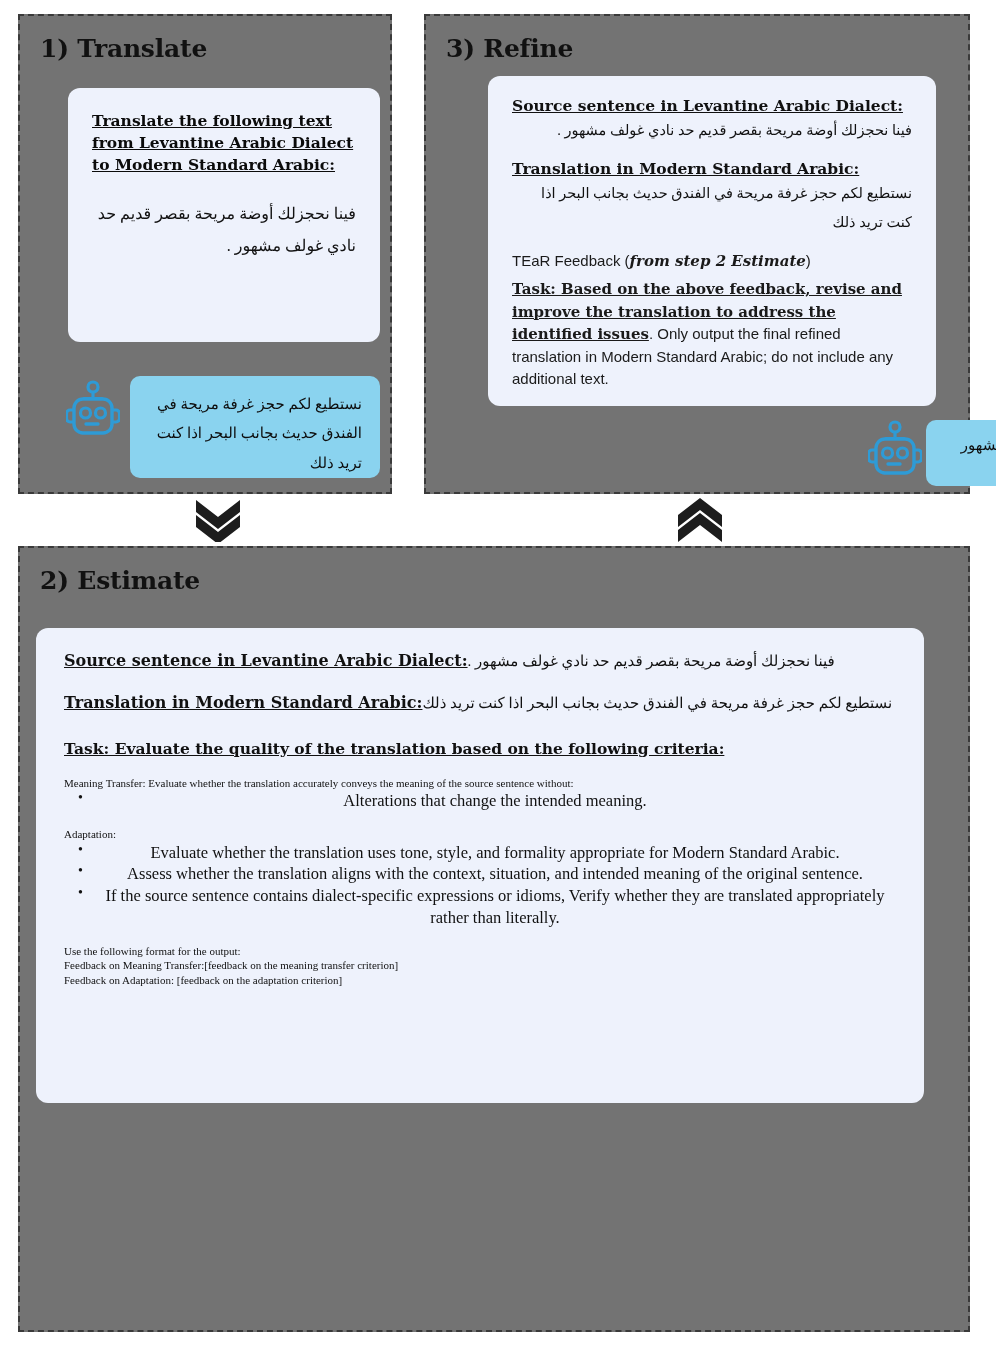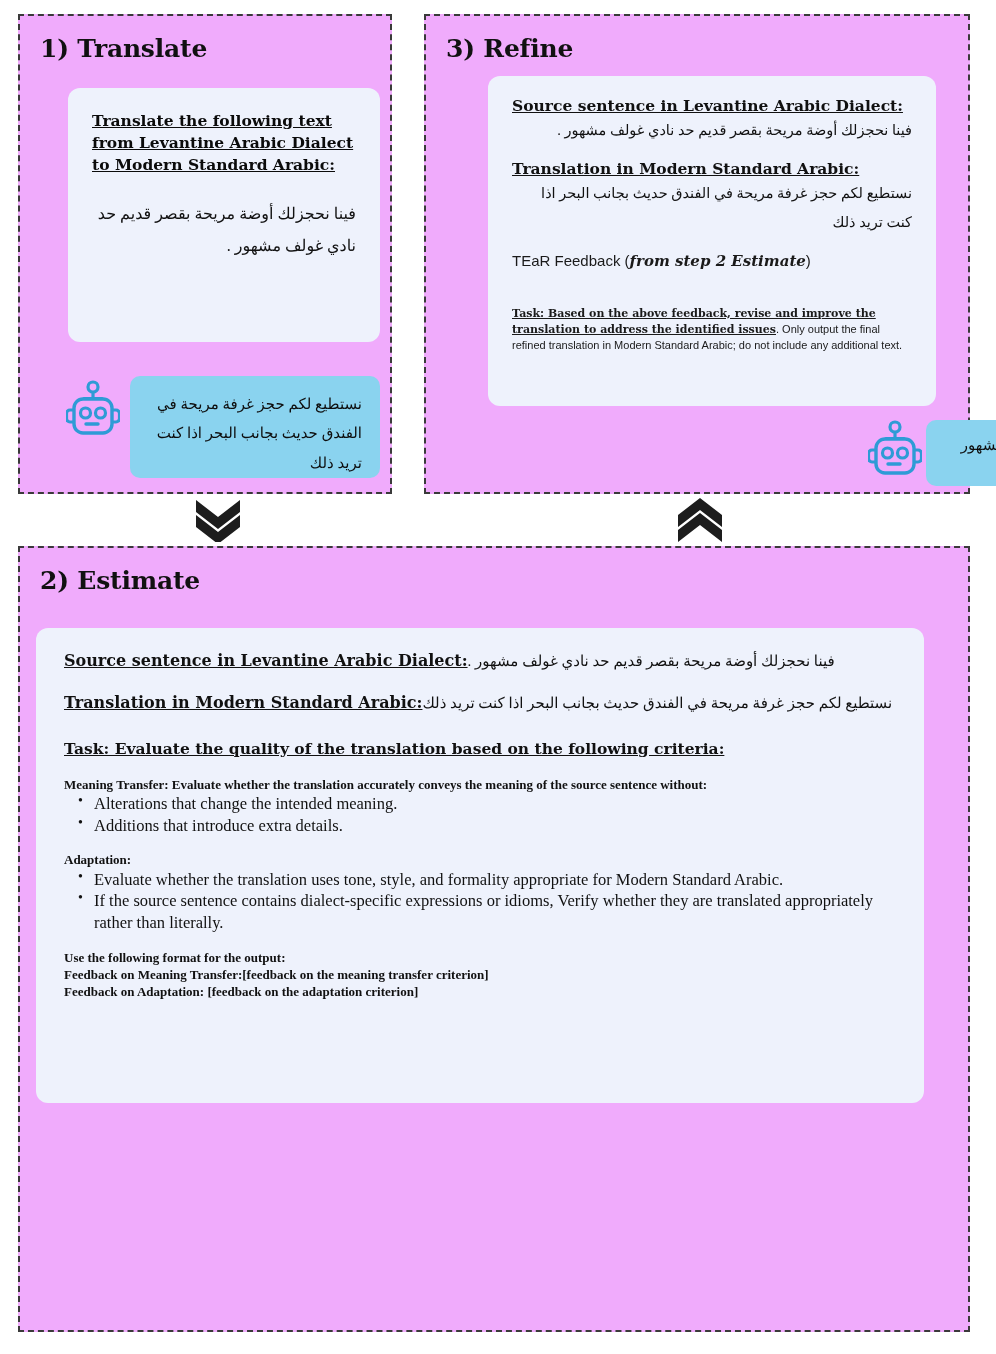--- a/index.html
+++ b/index.html
@@ -12,21 +12,21 @@
     height: 1354px;
     position: relative;
     font-family: "Liberation Serif", "DejaVu Serif", serif;
     color: #111111;
     overflow: hidden;
   }
 
   .panel {
     position: absolute;
     border: 2px dashed #3a3a3a;
-    background: #f0abfc;
+    background: #737373;
     box-sizing: border-box;
   }
   #panel-translate { left: 18px;  top: 14px;  width: 374px; height: 480px; }
   #panel-refine    { left: 424px; top: 14px;  width: 546px; height: 480px; }
   #panel-estimate  { left: 18px;  top: 546px; width: 952px; height: 786px; }
 
   .panel-title {
     font-family: "DejaVu Serif", "Liberation Serif", serif;
     font-weight: bold;
     font-size: 25px;
@@ -92,23 +92,23 @@
     margin-top: 16px;
     color: #1a1a1a;
   }
   #refine-prompt .rp-tear i {
     font-family: "DejaVu Serif", "Liberation Serif", serif;
     font-weight: bold;
     font-style: italic;
   }
   #refine-prompt .rp-task {
     font-family: "Liberation Sans", "DejaVu Sans", sans-serif;
-    font-size: 11px;
+    font-size: 15px;
     line-height: 1.45;
-    margin-top: 36px;
+    margin-top: 8px;
     color: #1a1a1a;
   }
   #refine-prompt .rp-task b {
     font-family: "DejaVu Serif", "Liberation Serif", serif;
     font-weight: bold;
     text-decoration: underline;
   }
 
   
   #estimate-prompt .ep-line {
@@ -125,28 +125,28 @@
   #estimate-prompt .ep-task {
     font-family: "DejaVu Serif", "Liberation Serif", serif;
     font-weight: bold;
     font-size: 15.5px;
     text-decoration: underline;
     margin: 24px 0 18px 0;
     display: block;
   }
   #estimate-prompt p {
     margin: 0;
-    font-size: 13px;
+    font-size: 11px;
     line-height: 1.32;
-    font-weight: bold;
   }
   #estimate-prompt ul {
     margin: 0 0 0 0;
     padding-left: 30px;
     list-style: none;
+    text-align: center;
   }
   #estimate-prompt li {
     font-size: 16.5px;
     line-height: 1.32;
     position: relative;
     padding-left: 0;
   }
   #estimate-prompt li::before {
     content: "\2022";
     position: absolute;
@@ -269,28 +269,28 @@
   <div class="prompt-card" id="estimate-prompt">
     <div class="ep-line"><span class="lbl-underline"> Source sentence in Levantine Arabic Dialect:</span><span class="ep-ar">فينا نحجزلك أوضة مريحة بقصر قديم حد نادي غولف مشهور .</span></div>
 
     <div class="ep-line"><span class="lbl-underline"> Translation in Modern Standard Arabic:</span><span class="ep-ar">نستطيع لكم حجز غرفة مريحة في الفندق حديث بجانب البحر اذا كنت تريد ذلك</span></div>
 
     <span class="ep-task">Task: Evaluate the quality of the translation based on the following criteria:</span>
 
     <p>Meaning Transfer: Evaluate whether the translation accurately conveys the meaning of the source sentence without:</p>
     <ul>
       <li>Alterations that change the intended meaning.</li>
-      <li>Additions that introduce extra details.</li>
     </ul>
 
     <div class="ep-spacer"></div>
 
     <p>Adaptation:</p>
     <ul>
       <li>Evaluate whether the translation uses tone, style, and formality appropriate for Modern Standard Arabic.</li>
+      <li>Assess whether the translation aligns with the context, situation, and intended meaning of the original sentence.</li>
       <li>If the source sentence contains dialect-specific expressions or idioms, Verify whether they are translated appropriately rather than literally.</li>
     </ul>
 
     <div class="ep-spacer"></div>
 
     <p>Use the following format for the output:</p>
     <p>Feedback on Meaning Transfer:[feedback on the meaning transfer criterion]</p>
     <p>Feedback on Adaptation: [feedback on the adaptation criterion]</p>
   </div>
 

